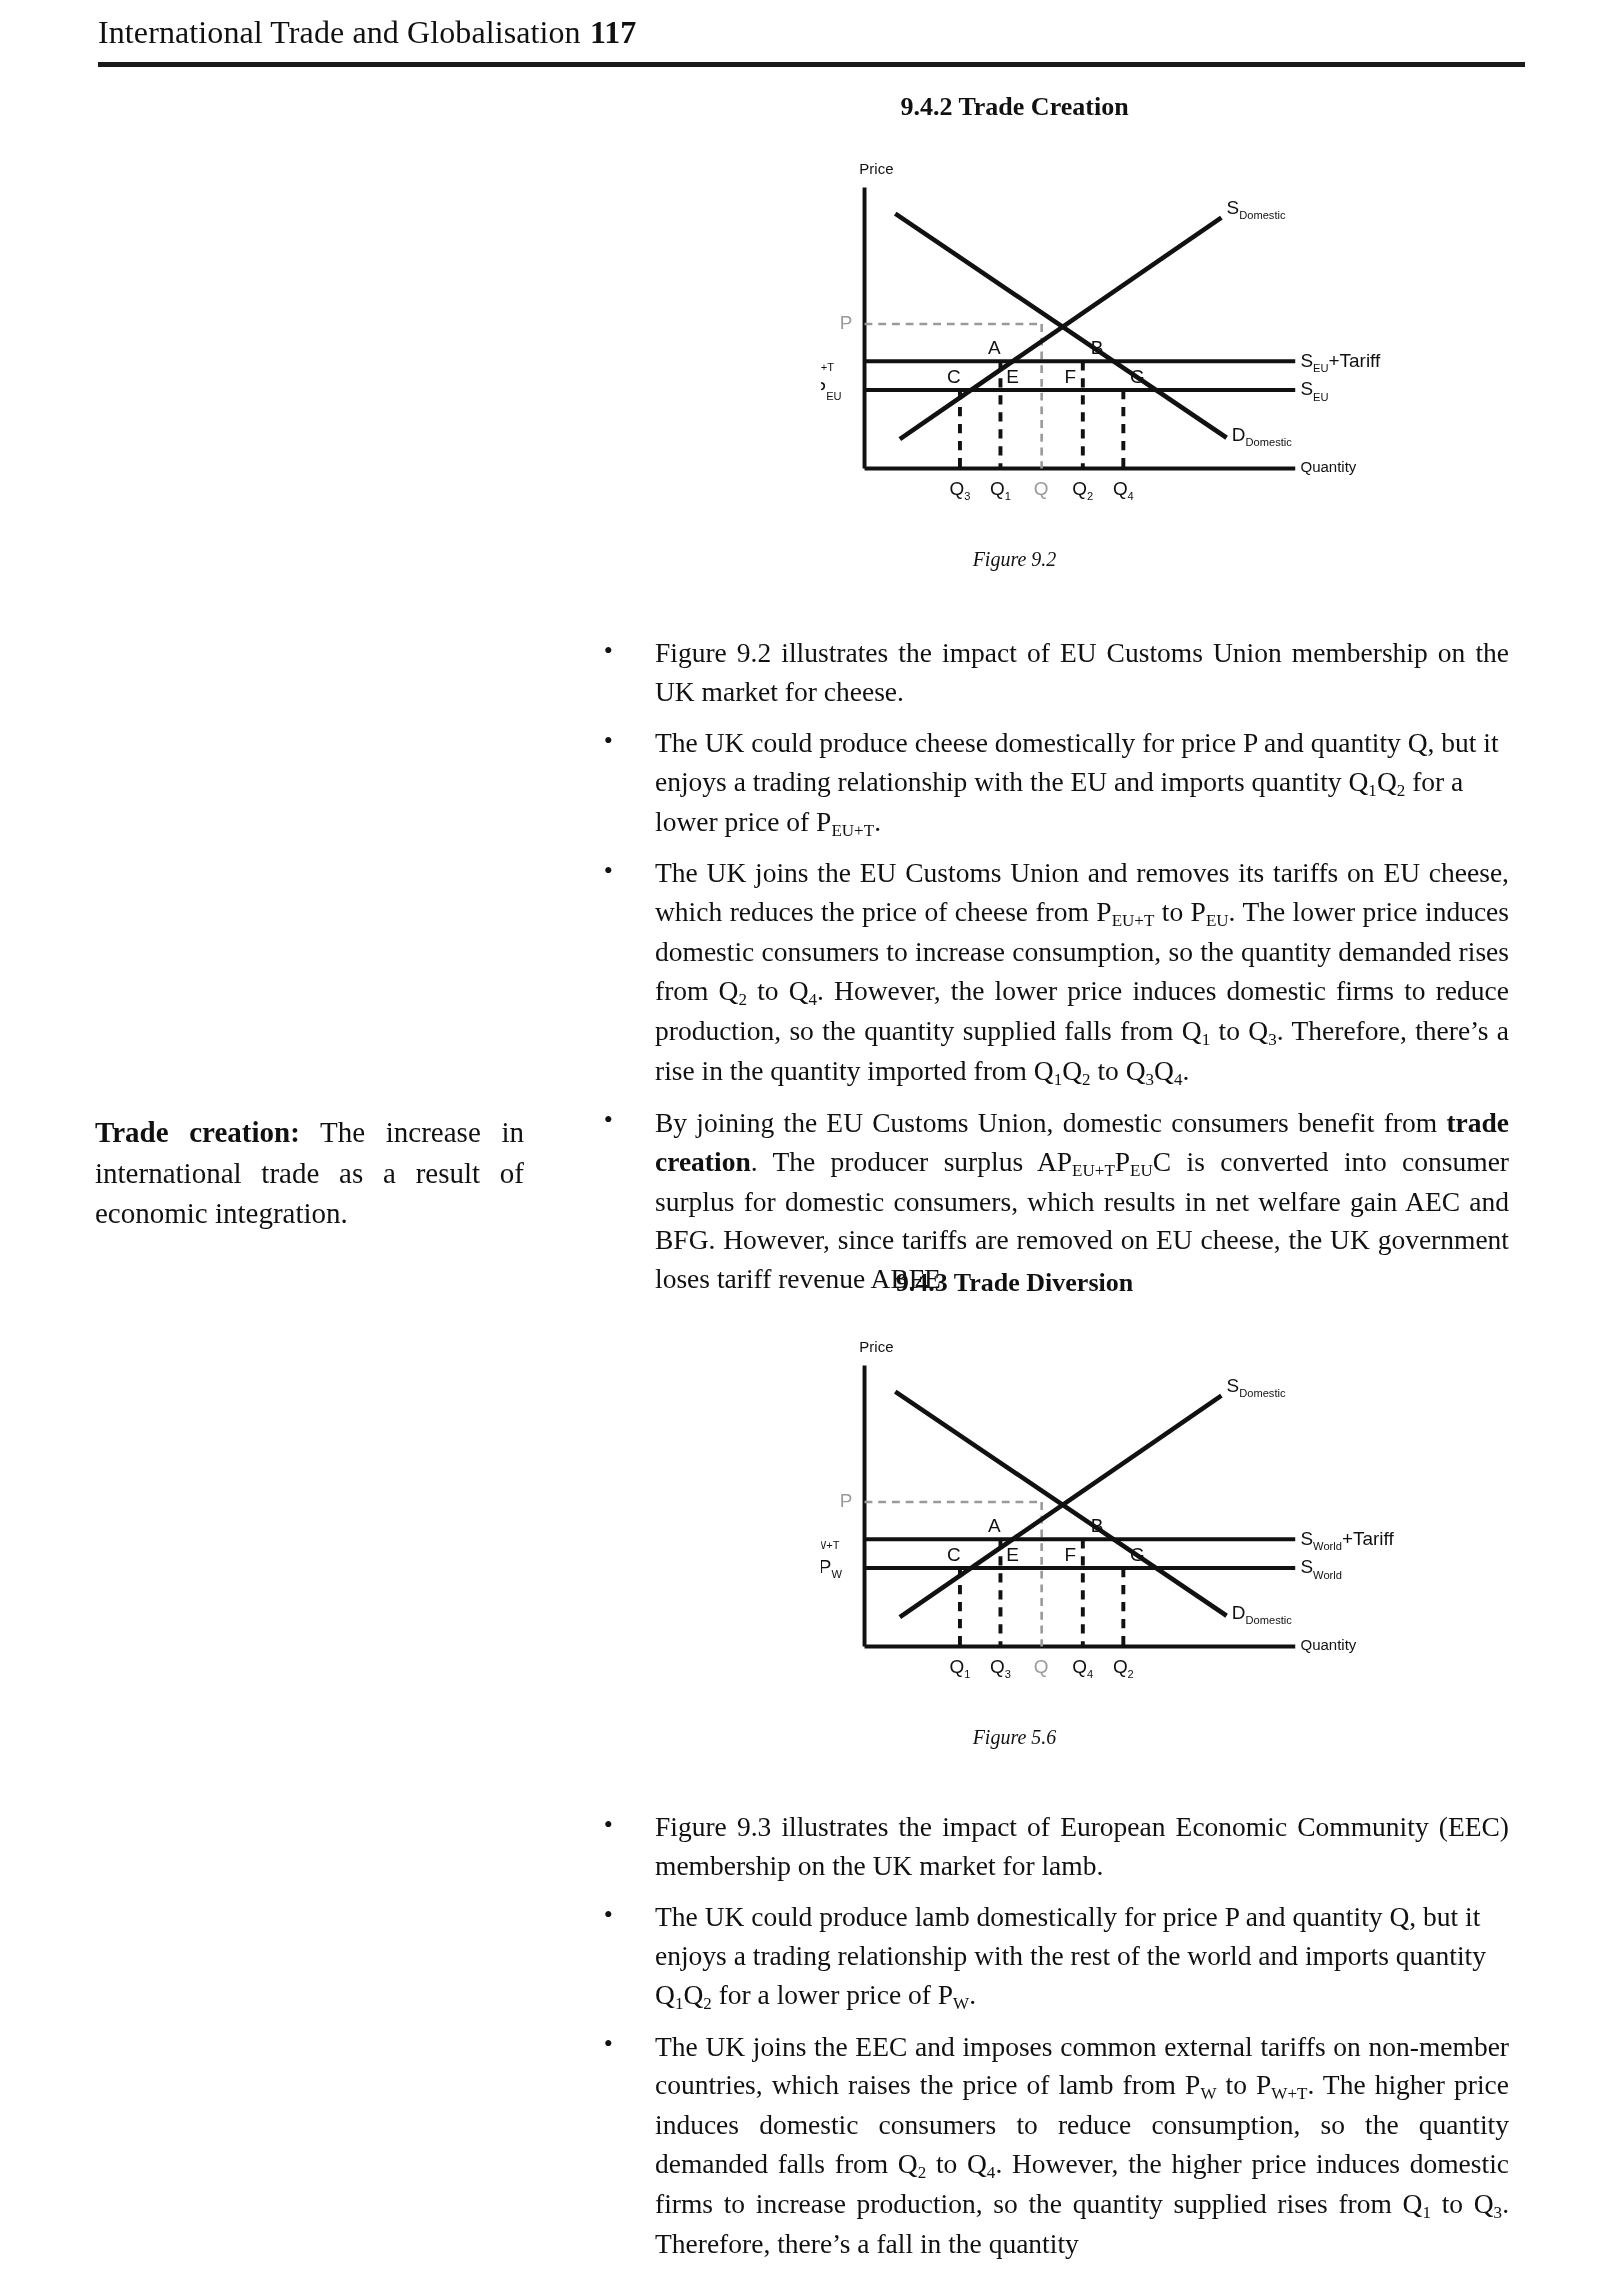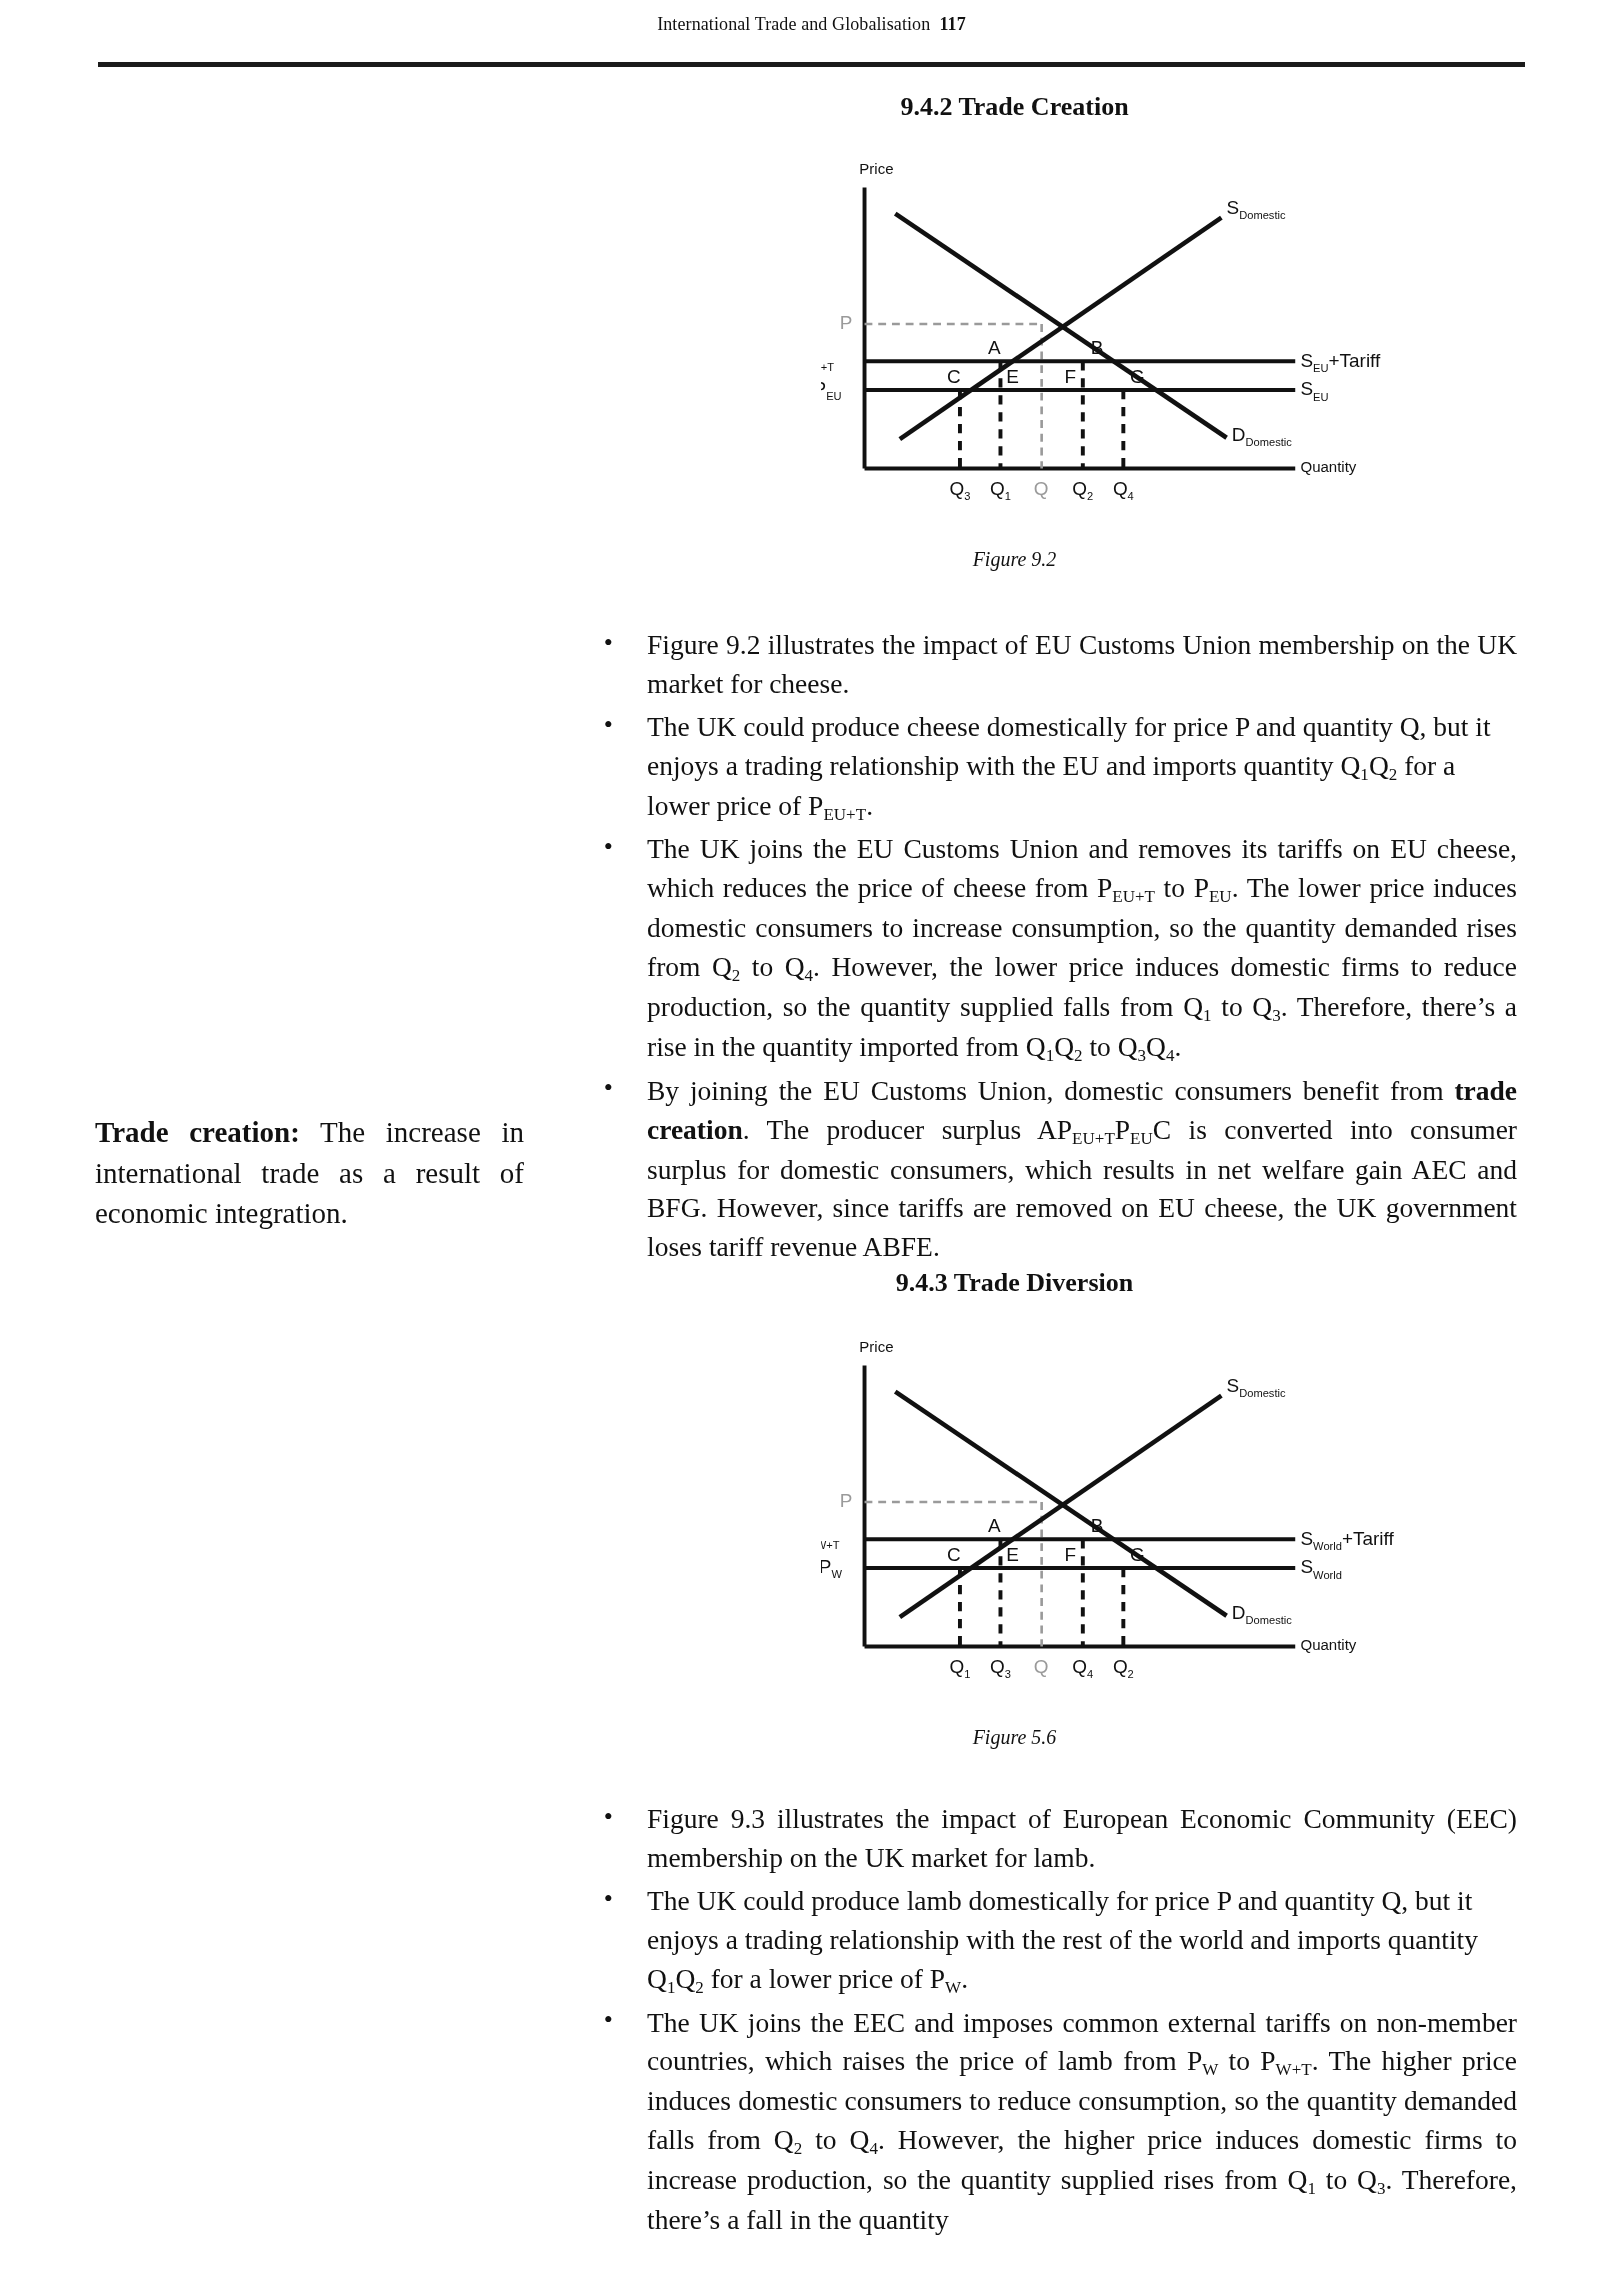--- a/index.html
+++ b/index.html
@@ -8,22 +8,22 @@
     background:#ffffff;
     font-family:"Liberation Serif", serif;
     color:#111111;
     position:relative;
     overflow:hidden;
   }
 
   
   #running-head{
     position:absolute; left:98px; top:14.4px; width:1427px;
-    text-align:center;
-    font-size:18px;
+    text-align:left;
+    font-size:32px;
     letter-spacing:0.1px;
   }
   #running-head .pageno{font-weight:bold; margin-left:9.2px;}
   #head-rule{
     position:absolute; left:98px; top:62px; width:1427px; height:4.6px;
     background:#1b1b1b;
   }
 
   
   .section-heading{
@@ -75,21 +75,21 @@
     margin-bottom:1.3px;
     text-align:justify;
     text-justify:inter-word;
   }
   .bullet .dot{
     position:absolute;
     left:11.8px; top:-1.3px;
     font-size:26px;
     line-height:1.415;
   }
-  .bullet p{ margin:4px; }
+  .bullet p{ margin:12px; }
   .bullet p.last{ text-align:left; }
   b{ font-weight:bold; }
   sub{ font-size:.62em; vertical-align:-.28em; letter-spacing:0; }
 
   
   #margin-note{
     position:absolute;
     left:95px; top:1112px;
     width:429px;
     font-size:29px;

